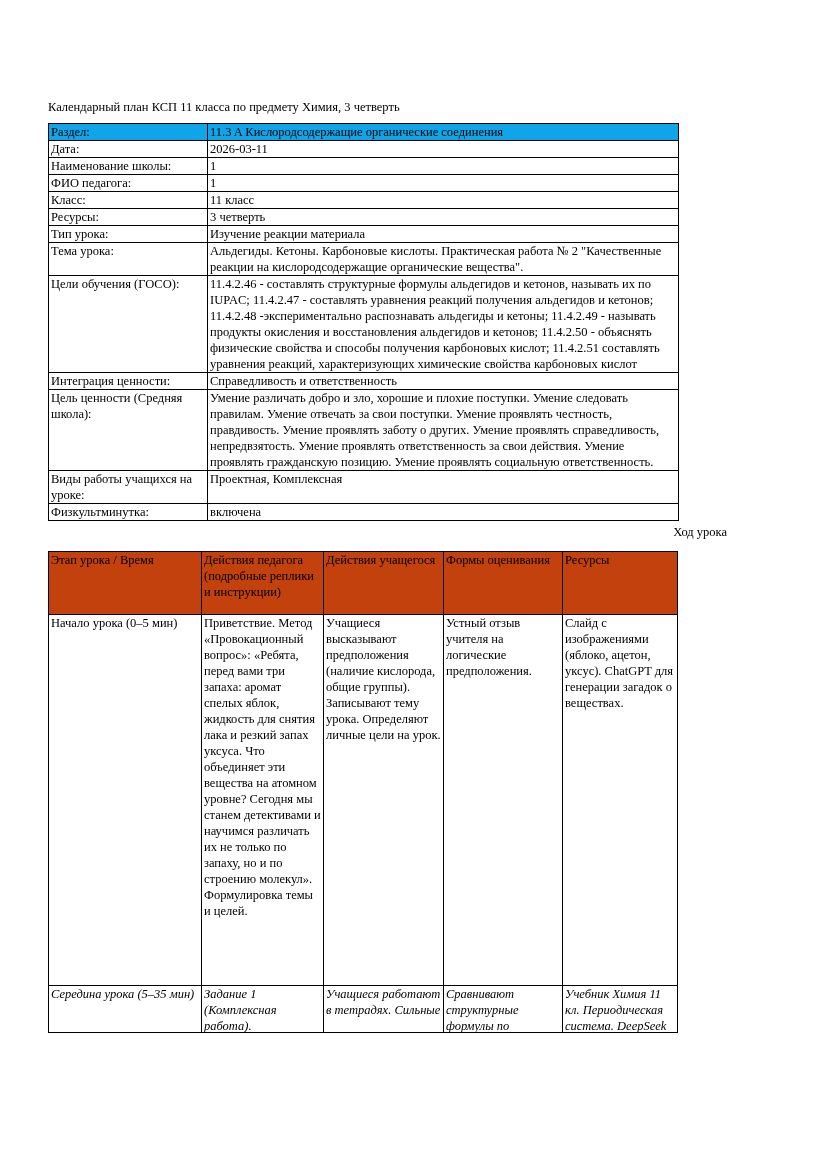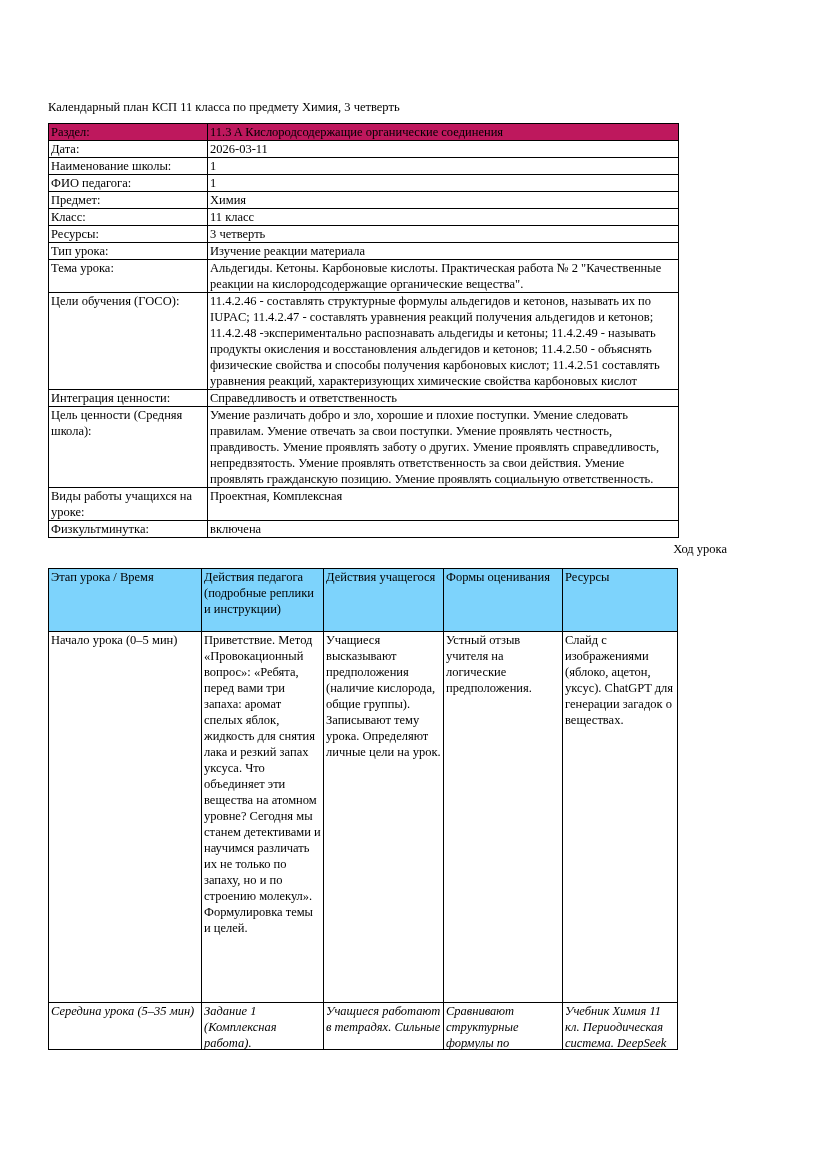--- a/index.html
+++ b/index.html
@@ -34,31 +34,31 @@
     border: 1px solid #000000;
     padding: 0 2px;
     vertical-align: top;
     text-align: left;
     font-weight: normal;
     overflow: hidden;
     word-wrap: break-word;
   }
   .info-table .col-label { width: 159px; }
   .info-table .col-value { width: 471px; }
-  .info-table tr.hdr-row td { background: #be185d; }
+  .info-table tr.hdr-row td { background: #0ea5e9; }
   .section-heading {
     margin: 3px 0 11px 0;
     text-align: right;
   }
   .lesson-table .c1 { width: 153px; }
   .lesson-table .c2 { width: 122px; }
   .lesson-table .c3 { width: 120px; }
   .lesson-table .c4 { width: 119px; }
   .lesson-table thead th {
-    background: #7dd3fc;
+    background: #c2410c;
     height: 62px;
   }
   .lesson-table tr.row-main td { height: 370px; }
   .lesson-table tr.row-cut td { height: 46px; }
   .lesson-table tr.row-cut .clip {
     height: 46px;
     overflow: hidden;
     font-style: italic;
   }
 </style>
@@ -83,24 +83,20 @@
         <td>Дата:</td>
         <td>2026-03-11</td>
       </tr>
       <tr>
         <td>Наименование школы:</td>
         <td>1</td>
       </tr>
       <tr>
         <td>ФИО педагога:</td>
         <td>1</td>
-      </tr>
-      <tr>
-        <td>Предмет:</td>
-        <td>Химия</td>
       </tr>
       <tr>
         <td>Класс:</td>
         <td>11 класс</td>
       </tr>
       <tr>
         <td>Ресурсы:</td>
         <td>3 четверть</td>
       </tr>
       <tr>

